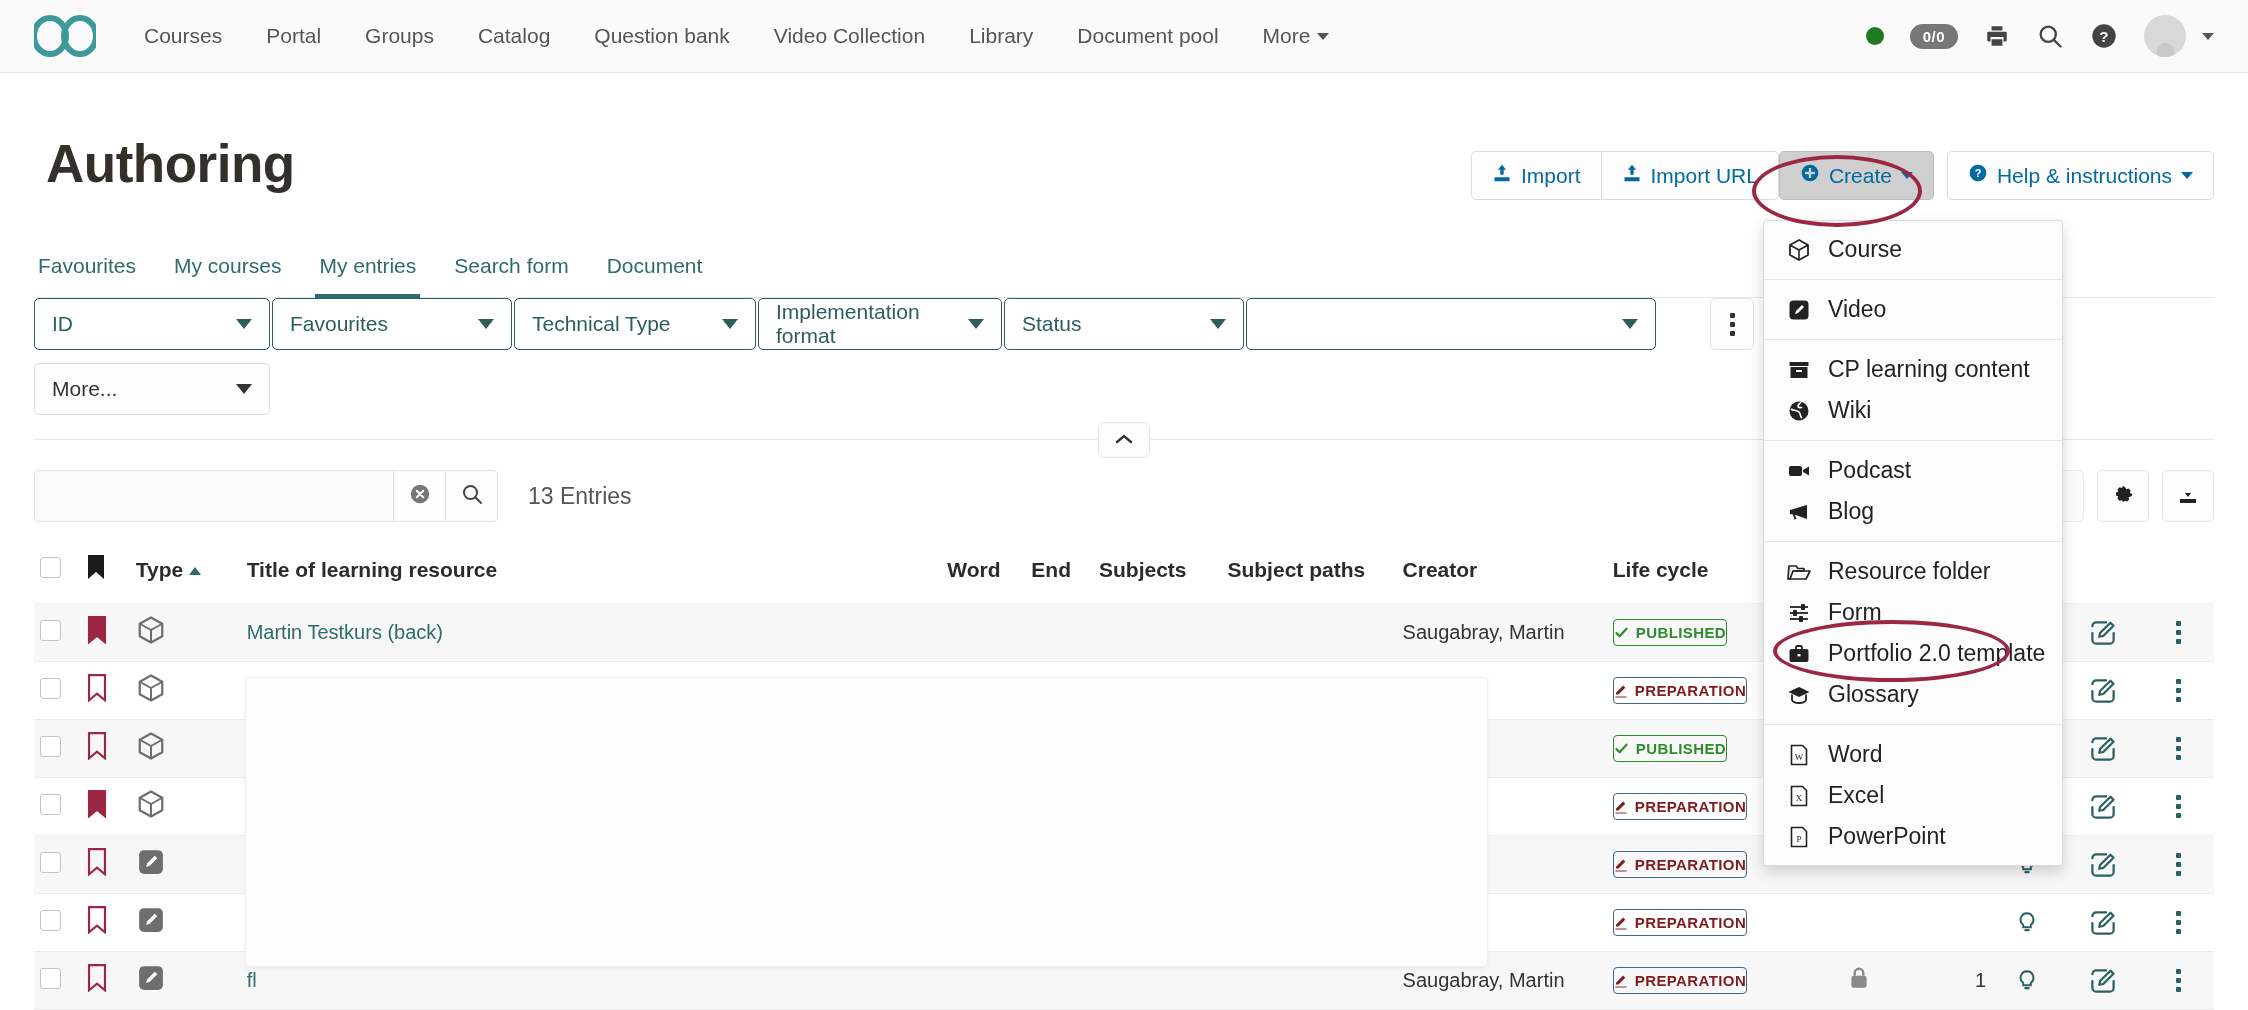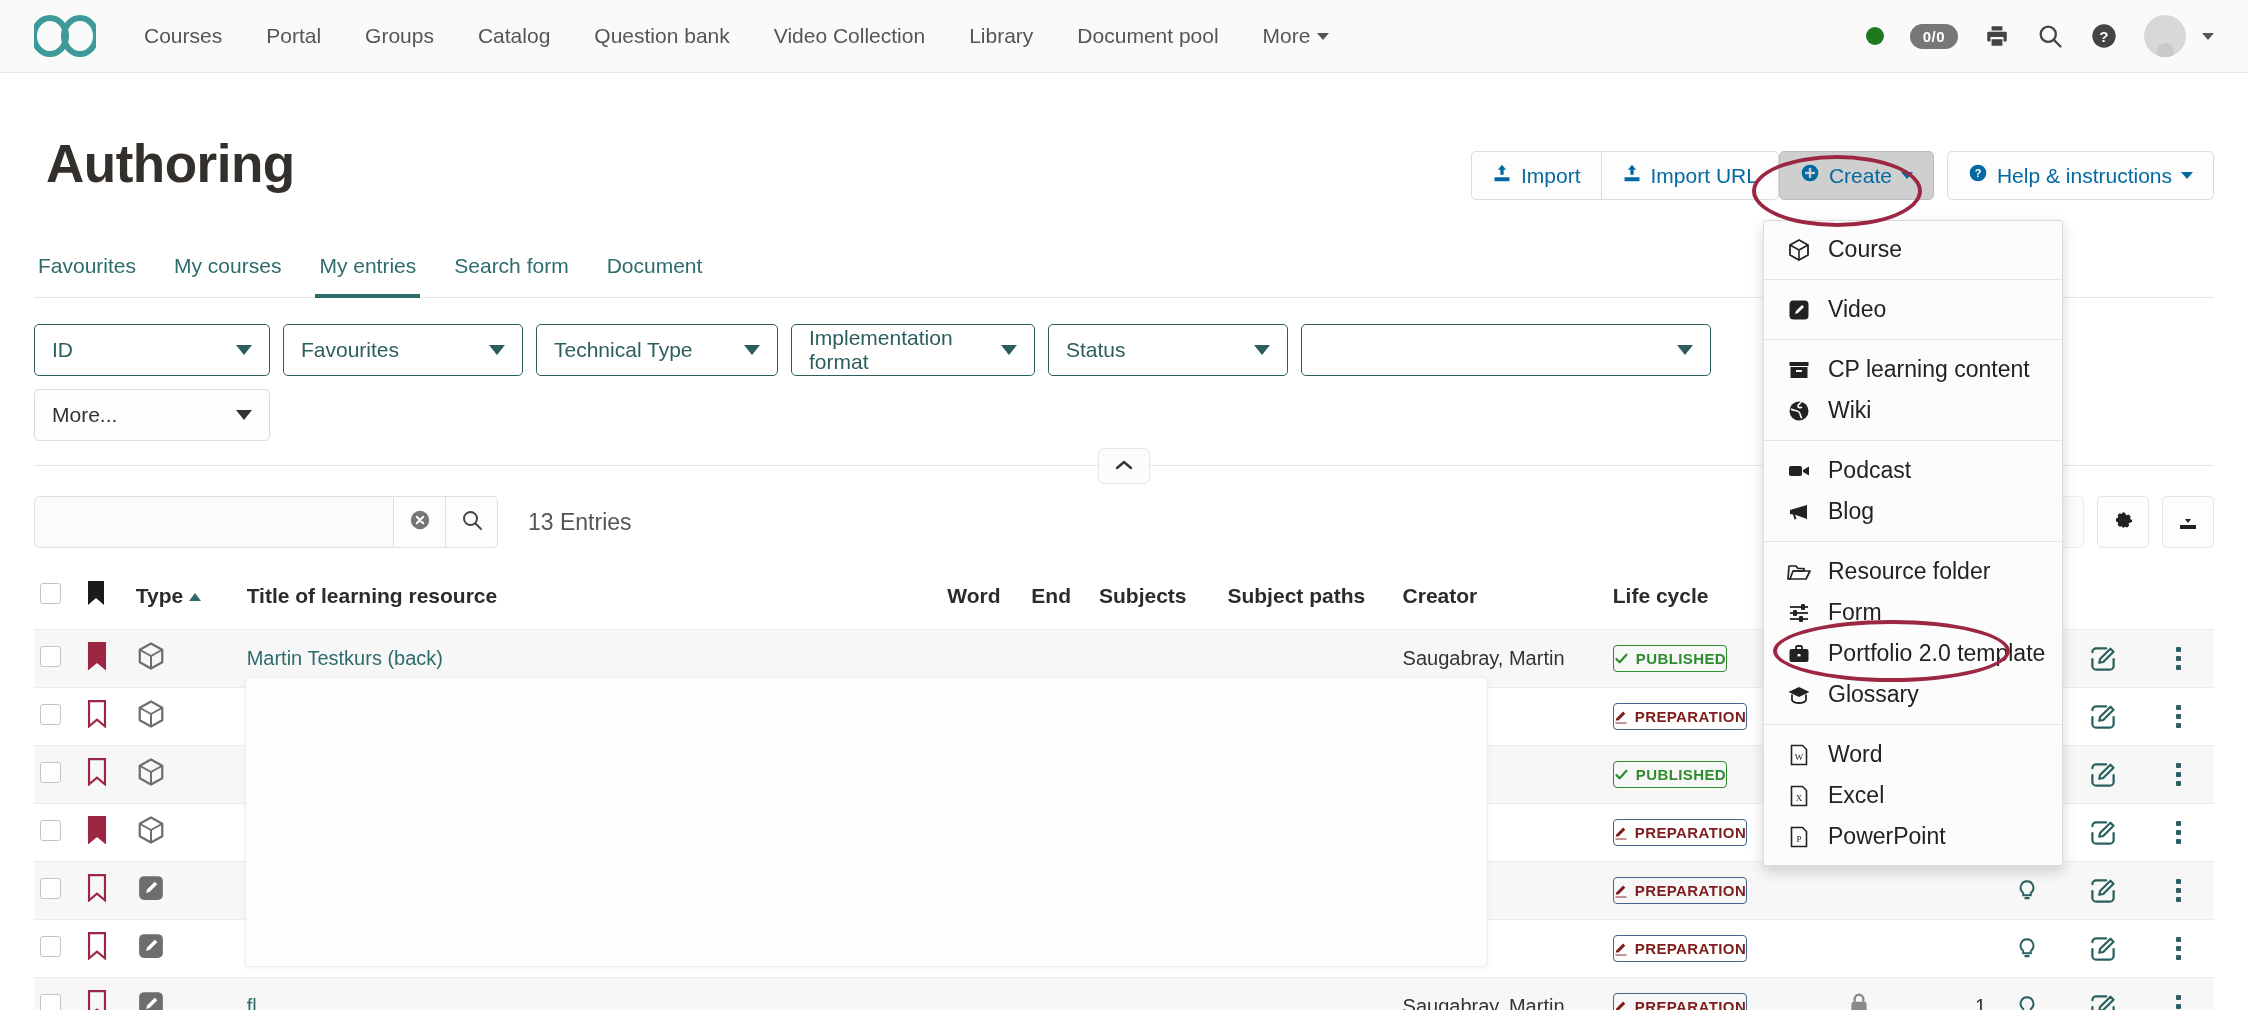--- a/index.html
+++ b/index.html
@@ -72,21 +72,21 @@
   
   .tabs { display:flex; gap:0; margin-top: 42px; border-bottom:1px solid #e4e4e4; }
   .tab {
     color:#2e6b6b; font-size:21px; padding: 6px 4px 16px 4px; margin-right:30px;
     cursor:pointer; border-bottom:4px solid transparent; margin-bottom:-1px;
     white-space:nowrap;
   }
   .tab.selected { border-bottom-color:#2e6b6b; color:#2e6b6b; }
 
   
-  .filter-row { display:flex; align-items:center; margin-top: 26px; gap:13px; }
+  .filter-row { display:flex; align-items:center; gap:2px; }
   .filter-sel {
     height:52px; border:1px solid #2c5e5e; border-radius:5px; background:#fff;
     color:#2c5e5e; font-size:21px; display:flex; align-items:center;
     padding: 0 17px; cursor:pointer; position:relative;
   }
   .filter-sel .lbl { flex:1; }
   .filter-sel .dncaret { width:0;height:0;border-left:8px solid transparent;border-right:8px solid transparent;border-top:10px solid #2c5e5e; margin-left:18px;}
   .filter-sel.grey { border-color:#dcdcdc; color:#333; background:#fdfdfd; }
   .filter-sel.grey .dncaret { border-top-color:#333; }
   .kebab-btn {

